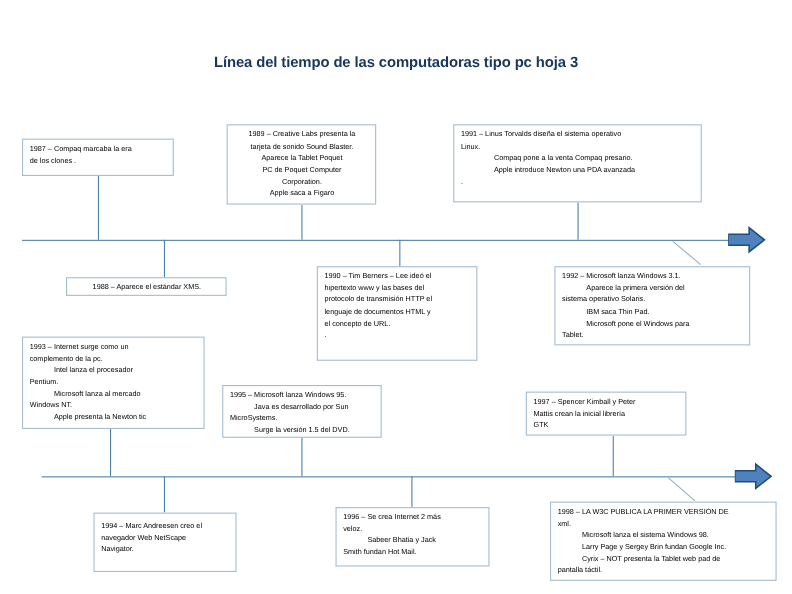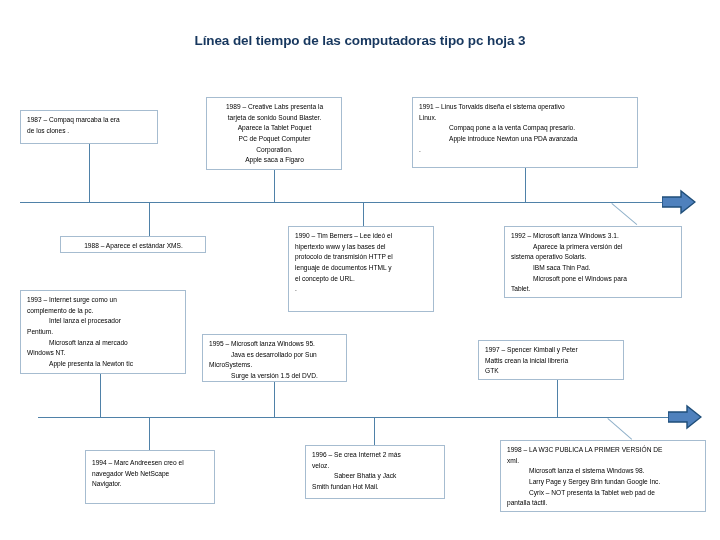--- a/index.html
+++ b/index.html
@@ -9,21 +9,21 @@
   body {
     width: 720px;
     height: 540px;
     background: #ffffff;
     font-family: "Liberation Sans", sans-serif;
     overflow: hidden;
     position: relative;
   }
   #canvas {
     position: absolute;
-    left: 0; top: 0;
+    left: 0; top: 16px;
     width: 720px;
     height: 452px;
   }
   #title {
     position: absolute;
     left: 0;
     top: 33px;
     width: 720px;
     text-align: center;
     font-size: 13.5px;

